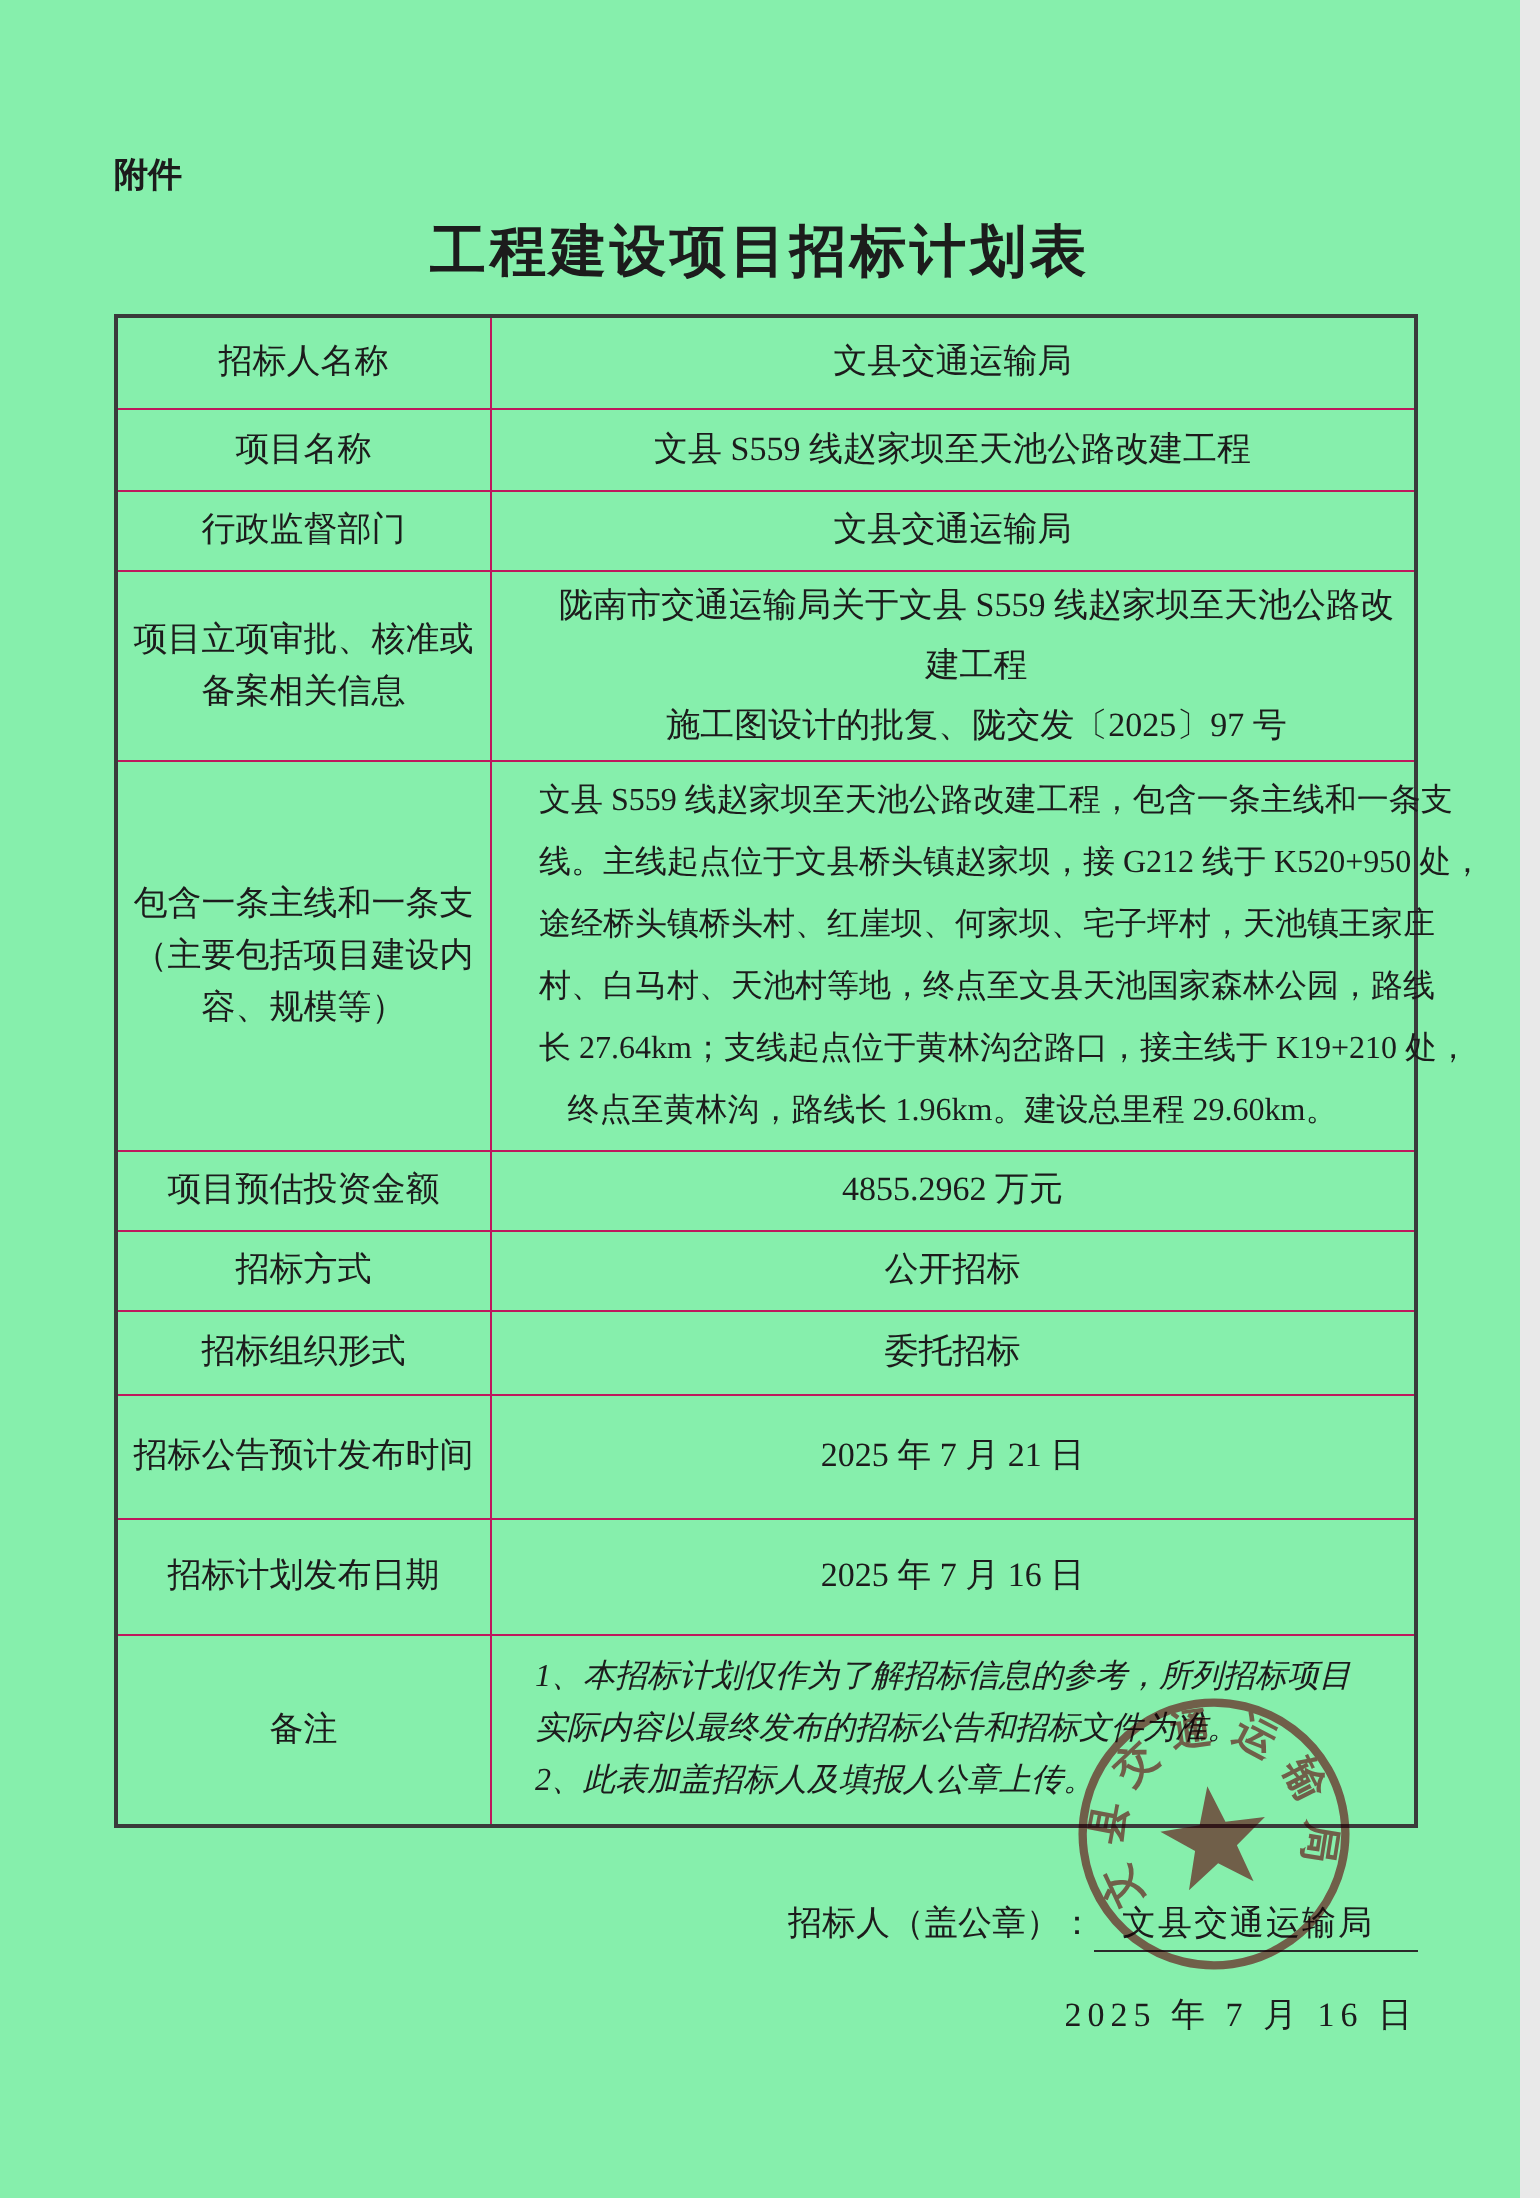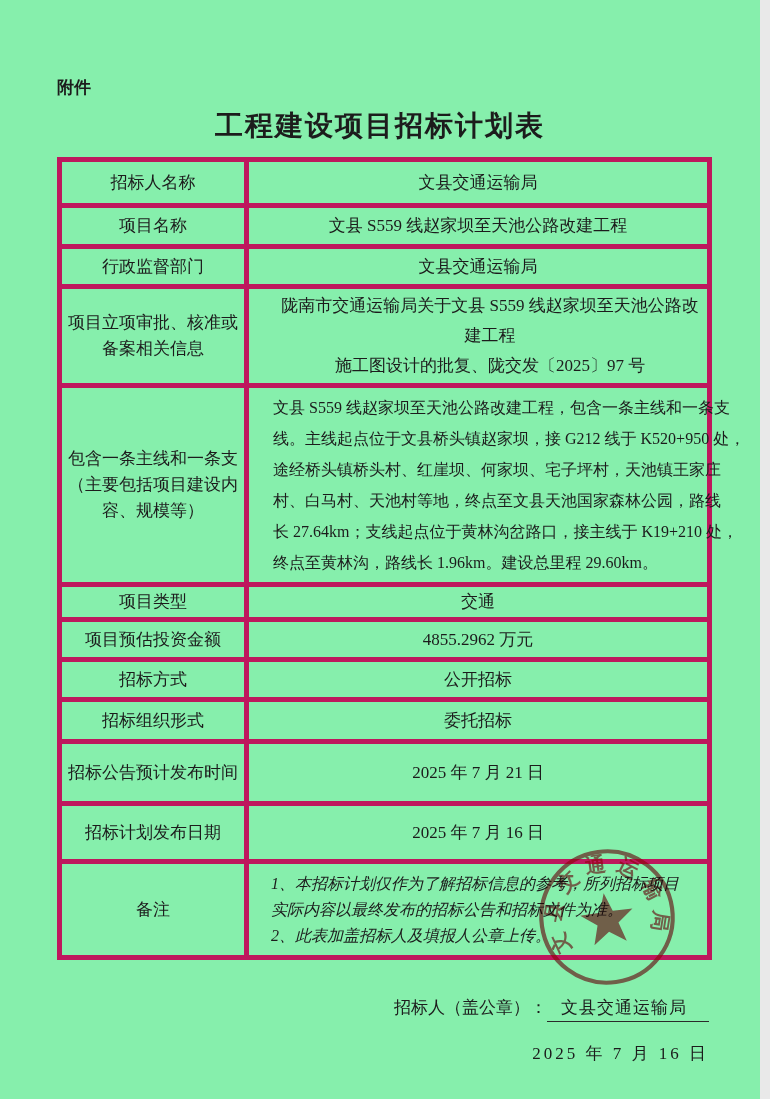--- a/index.html
+++ b/index.html
@@ -30,21 +30,21 @@
   table.bid-table{
     margin:12px 0 0 57px;
     width:650px;
     border-collapse:collapse;
     table-layout:fixed;
     border:2px solid #3a3a3a;
   }
   col.c1{width:187px;}
   col.c2{width:463px;}
   .bid-table td{
-    border:5px solid #be185d;
+    border:1px solid #be185d;
     padding:2px 6px;
     vertical-align:middle;
   }
   td.lbl{
     text-align:center;
     font-size:17px;
     line-height:26px;
   }
   td.val{
     text-align:center;
@@ -55,21 +55,21 @@
   td.val-multi .mline{ line-height:30px; text-align:center; }
   td.val-para{ padding:4px 24px; font-size:16px; }
   .pline{
     line-height:31px;
     text-align:justify;
     text-align-last:justify;
     white-space:nowrap;
   }
   .pline-last{
     line-height:31px;
-    text-align:left;
+    text-align:center;
     white-space:nowrap;
   }
   td.val-remarks{ padding:6px 22px; font-size:16px; vertical-align:middle;font-style:italic; }
   td.val-remarks .rline{ line-height:26px; text-align:left; }
   .sig-row{
     margin:36px 0 0 57px;
     width:652px;
     text-align:right;
     font-size:17px;
   }
@@ -136,24 +136,20 @@
         <td class="lbl">包含一条主线和一条支（主要包括项目建设内容、规模等）</td>
         <td class="val-para">
           <div class="pline">文县 S559 线赵家坝至天池公路改建工程，包含一条主线和一条支</div>
           <div class="pline">线。主线起点位于文县桥头镇赵家坝，接 G212 线于 K520+950 处，</div>
           <div class="pline">途经桥头镇桥头村、红崖坝、何家坝、宅子坪村，天池镇王家庄</div>
           <div class="pline">村、白马村、天池村等地，终点至文县天池国家森林公园，路线</div>
           <div class="pline">长 27.64km；支线起点位于黄林沟岔路口，接主线于 K19+210 处，</div>
           <div class="pline-last">终点至黄林沟，路线长 1.96km。建设总里程 29.60km。</div>
         </td>
       </tr>
-      <tr style="height:31px">
-        <td class="lbl">项目类型</td>
-        <td class="val">交通</td>
-      </tr>
       <tr style="height:40px">
         <td class="lbl">项目预估投资金额</td>
         <td class="val">4855.2962 万元</td>
       </tr>
       <tr style="height:40px">
         <td class="lbl">招标方式</td>
         <td class="val">公开招标</td>
       </tr>
       <tr style="height:42px">
         <td class="lbl">招标组织形式</td>

